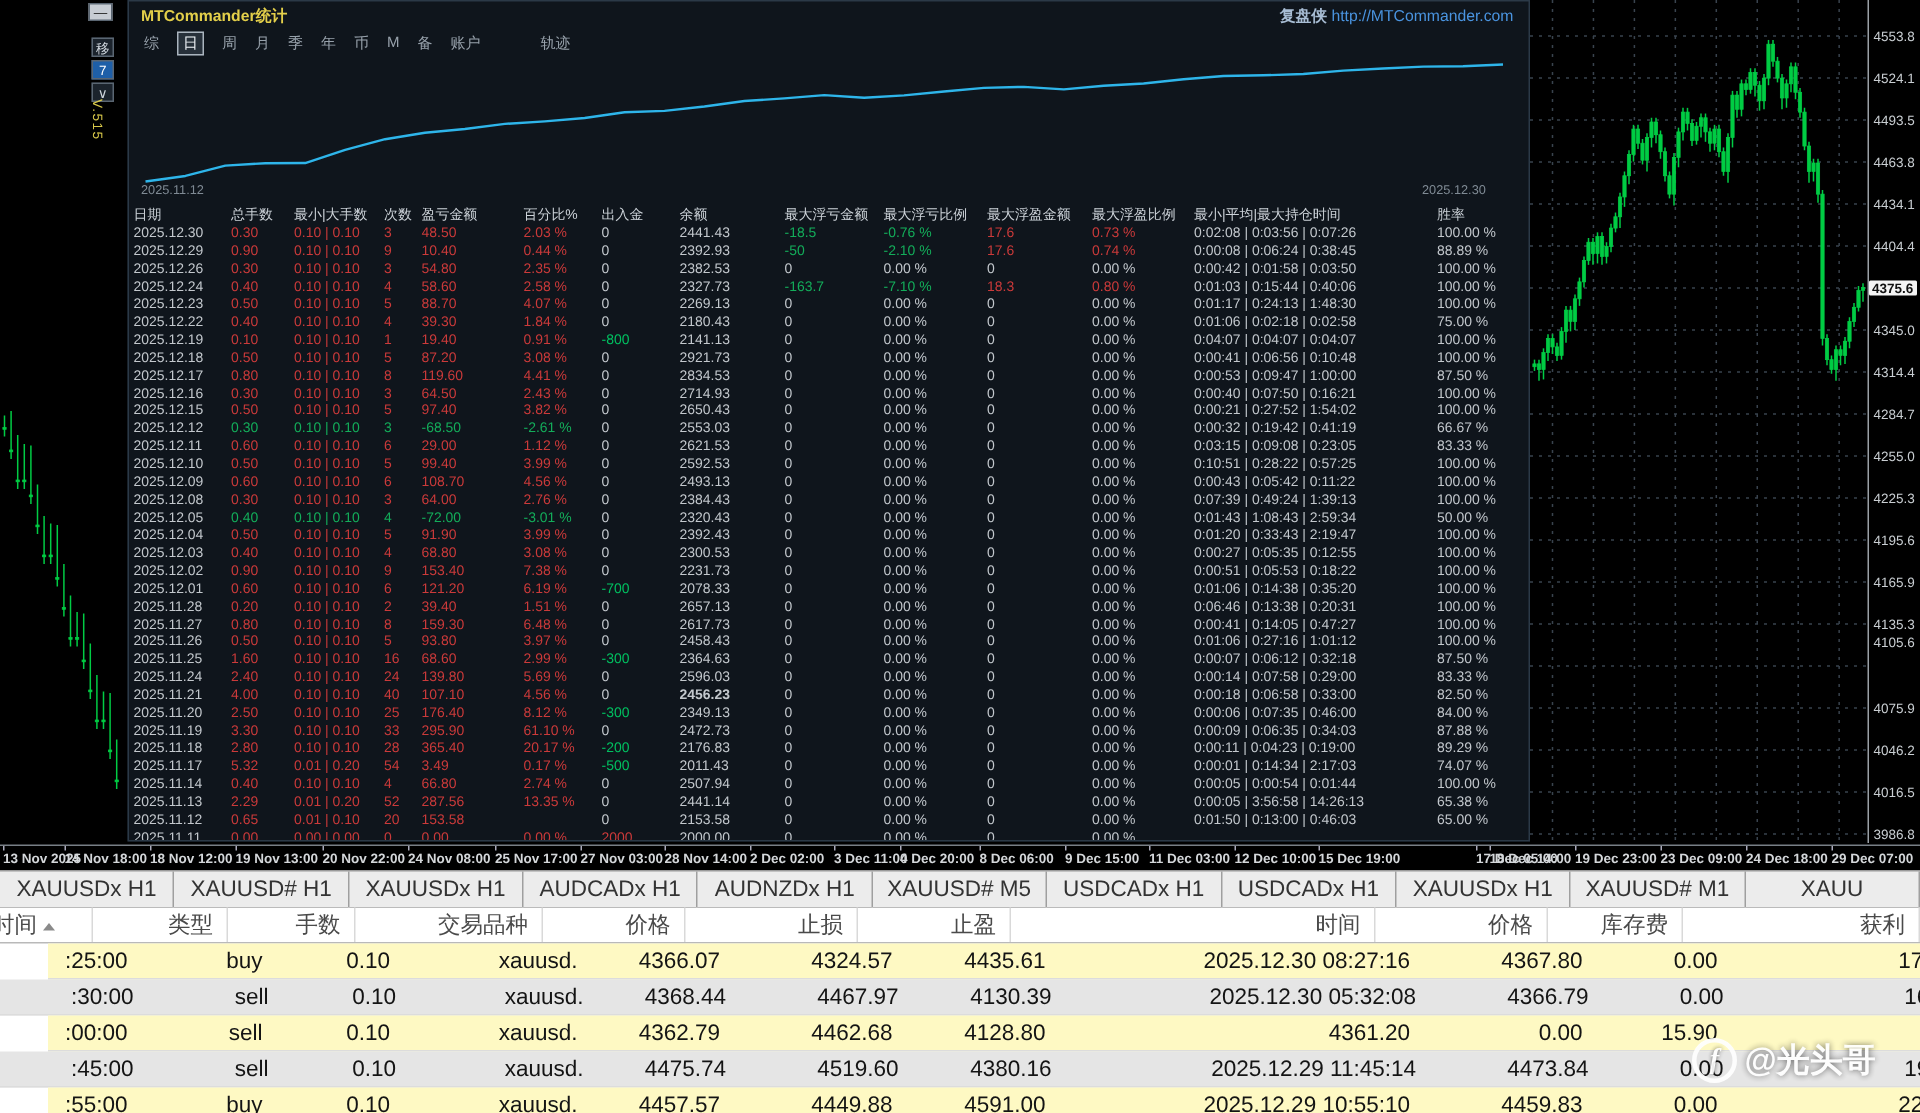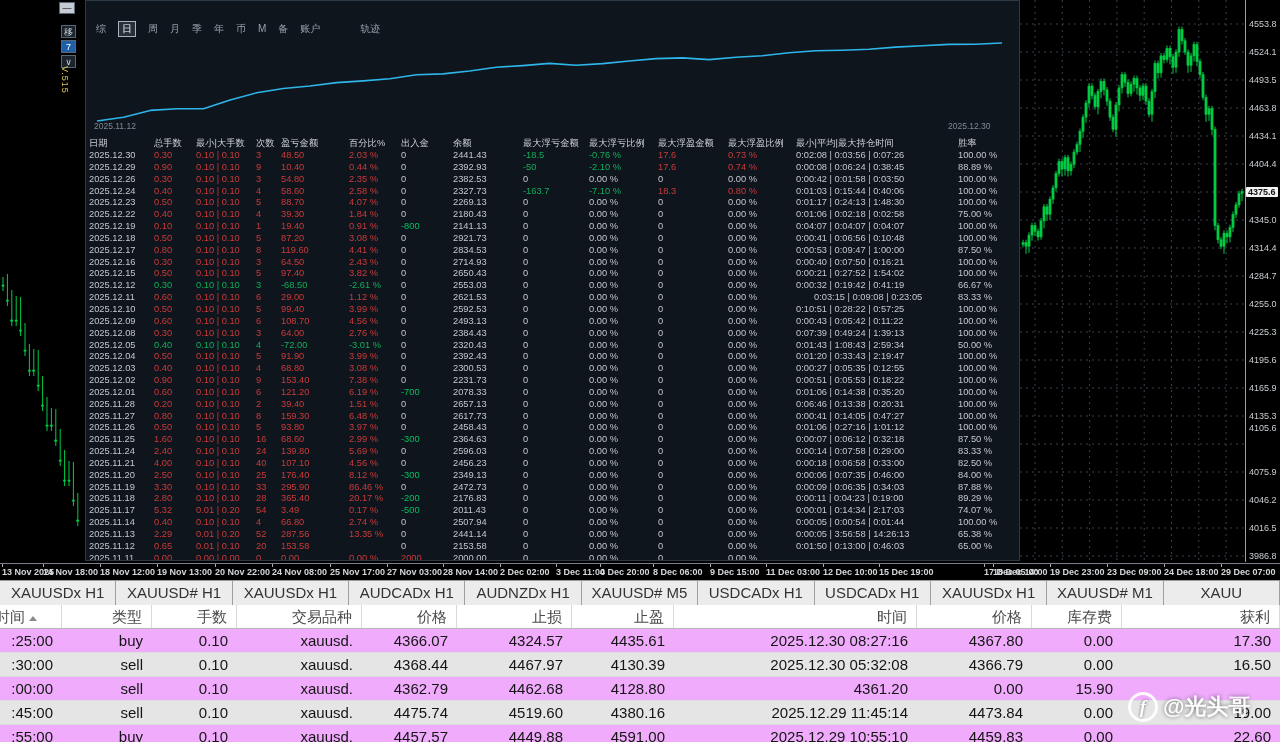--- a/index.html
+++ b/index.html
@@ -48,22 +48,22 @@
     box-sizing:border-box;display:flex;}
   .tab{flex:1;text-align:center;font-size:15px;color:#333;line-height:24px;border-right:1px solid #9f9f9f;
     white-space:nowrap;overflow:hidden;cursor:pointer;}
   
   #trade-table{position:absolute;left:0;top:605px;width:1280px;height:137px;background:#fff;}
   .trow{display:grid;grid-template-columns:62px 90px 85px 125px 95px 115px 102px 243px 115px 90px 158px;
     height:24px;line-height:24px;font-size:15px;color:#141414;}
   .trow span{text-align:right;padding-right:9px;white-space:nowrap;overflow:hidden;}
   .trow.thead{height:23px;line-height:23px;color:#4a4a4a;border-bottom:1px solid #b9b9b9;}
   .trow.thead span{border-right:1px solid #d9d9d9;position:relative;}
-  .trow.even{background:#e5e5e5;}
-  .trow.odd{background:#f0abfc;}
+  .trow.even{background:#e5e5e5;padding-left:36px;}
+  .trow.odd{background:#fef9c3;margin-left:32px;}
   .trow.body{border-bottom:1px solid #dcdcdc;box-sizing:border-box;cursor:default;}
   .sort-tri{display:inline-block;width:0;height:0;border-left:4px solid transparent;border-right:4px solid transparent;
     border-bottom:5px solid #8a8a8a;margin-left:4px;vertical-align:middle;}
   
   #watermark{position:absolute;left:1128px;top:692px;display:flex;align-items:center;opacity:.93;}
   #wm-logo{width:24px;height:24px;border:3px solid #fff;border-radius:50%;color:#fff;
     font-family:"Liberation Serif","DejaVu Serif",serif;font-style:italic;font-weight:bold;font-size:19px;
     line-height:23px;text-align:center;margin-right:5px;text-shadow:0 0 3px rgba(0,0,0,.6);}
   #wm-text{color:#fff;font-size:22px;font-weight:bold;text-shadow:0 0 4px rgba(0,0,0,.6);white-space:nowrap;}
 </style>
@@ -113,20 +113,27 @@
 
   <div class="ea-btn light" style="left:59px;top:2px;width:16px;height:12px;">—</div>
   <div id="ea-buttons">
       <div class="ea-btn" style="left: 61px; top: 25px; width: 15px; height: 13px; line-height: 12px;">移</div>
       <div class="ea-btn blue" style="left: 61px; top: 40px; width: 15px; height: 13px; line-height: 12px;">7</div>
       <div class="ea-btn" style="left: 61px; top: 55px; width: 15px; height: 13px; line-height: 12px;">∨</div>
     </div>
   <div id="version-label">V.515</div>
 
   <div id="panel">
+    <div id="panel-titlebar">
+      <span id="panel-title">MTCommander统计</span>
+      <span id="panel-brand">
+        <span id="brand-name">复盘侠</span>
+        <span id="brand-url">http://MTCommander.com</span>
+      </span>
+    </div>
     <div id="panel-menu">
         <span class="mitem">综</span>
         <span class="mitem sel">日</span>
         <span class="mitem">周</span>
         <span class="mitem">月</span>
         <span class="mitem">季</span>
         <span class="mitem">年</span>
         <span class="mitem">币</span>
         <span class="mitem">M</span>
         <span class="mitem">备</span>
@@ -353,21 +360,21 @@
           <span style="color: rgb(203, 58, 58);">0.10 | 0.10</span>
           <span style="color: rgb(203, 58, 58);">6</span>
           <span style="color: rgb(203, 58, 58);">29.00</span>
           <span style="color: rgb(203, 58, 58);">1.12 %</span>
           <span style="color: rgb(195, 200, 205);">0</span>
           <span style="color: rgb(195, 200, 205);">2621.53</span>
           <span style="color: rgb(195, 200, 205);">0</span>
           <span style="color: rgb(195, 200, 205);">0.00 %</span>
           <span style="color: rgb(195, 200, 205);">0</span>
           <span style="color: rgb(195, 200, 205);">0.00 %</span>
-          <span style="color: rgb(195, 200, 205); margin-left: 18px;">0:03:15 | 0:09:08 | 0:23:05</span>
+          <span style="color: rgb(195, 200, 205);">0:03:15 | 0:09:08 | 0:23:05</span>
           <span style="color: rgb(195, 200, 205);">83.33 %</span>
         </div>
         <div class="srow">
           <span style="color: rgb(195, 200, 205);">2025.12.10</span>
           <span style="color: rgb(203, 58, 58);">0.50</span>
           <span style="color: rgb(203, 58, 58);">0.10 | 0.10</span>
           <span style="color: rgb(203, 58, 58);">5</span>
           <span style="color: rgb(203, 58, 58);">99.40</span>
           <span style="color: rgb(203, 58, 58);">3.99 %</span>
           <span style="color: rgb(195, 200, 205);">0</span>
@@ -572,21 +579,21 @@
           <span style="color: rgb(195, 200, 205);">83.33 %</span>
         </div>
         <div class="srow">
           <span style="color: rgb(195, 200, 205);">2025.11.21</span>
           <span style="color: rgb(203, 58, 58);">4.00</span>
           <span style="color: rgb(203, 58, 58);">0.10 | 0.10</span>
           <span style="color: rgb(203, 58, 58);">40</span>
           <span style="color: rgb(203, 58, 58);">107.10</span>
           <span style="color: rgb(203, 58, 58);">4.56 %</span>
           <span style="color: rgb(195, 200, 205);">0</span>
-          <span style="color: rgb(195, 200, 205);">2456.23</span>
+          <span style="color: rgb(195, 200, 205); font-weight: bold;">2456.23</span>
           <span style="color: rgb(195, 200, 205);">0</span>
           <span style="color: rgb(195, 200, 205);">0.00 %</span>
           <span style="color: rgb(195, 200, 205);">0</span>
           <span style="color: rgb(195, 200, 205);">0.00 %</span>
           <span style="color: rgb(195, 200, 205);">0:00:18 | 0:06:58 | 0:33:00</span>
           <span style="color: rgb(195, 200, 205);">82.50 %</span>
         </div>
         <div class="srow">
           <span style="color: rgb(195, 200, 205);">2025.11.20</span>
           <span style="color: rgb(203, 58, 58);">2.50</span>
@@ -602,21 +609,21 @@
           <span style="color: rgb(195, 200, 205);">0.00 %</span>
           <span style="color: rgb(195, 200, 205);">0:00:06 | 0:07:35 | 0:46:00</span>
           <span style="color: rgb(195, 200, 205);">84.00 %</span>
         </div>
         <div class="srow">
           <span style="color: rgb(195, 200, 205);">2025.11.19</span>
           <span style="color: rgb(203, 58, 58);">3.30</span>
           <span style="color: rgb(203, 58, 58);">0.10 | 0.10</span>
           <span style="color: rgb(203, 58, 58);">33</span>
           <span style="color: rgb(203, 58, 58);">295.90</span>
-          <span style="color: rgb(203, 58, 58);">86.46 %</span>
+          <span style="color: rgb(203, 58, 58);">61.10 %</span>
           <span style="color: rgb(195, 200, 205);">0</span>
           <span style="color: rgb(195, 200, 205);">2472.73</span>
           <span style="color: rgb(195, 200, 205);">0</span>
           <span style="color: rgb(195, 200, 205);">0.00 %</span>
           <span style="color: rgb(195, 200, 205);">0</span>
           <span style="color: rgb(195, 200, 205);">0.00 %</span>
           <span style="color: rgb(195, 200, 205);">0:00:09 | 0:06:35 | 0:34:03</span>
           <span style="color: rgb(195, 200, 205);">87.88 %</span>
         </div>
         <div class="srow">

